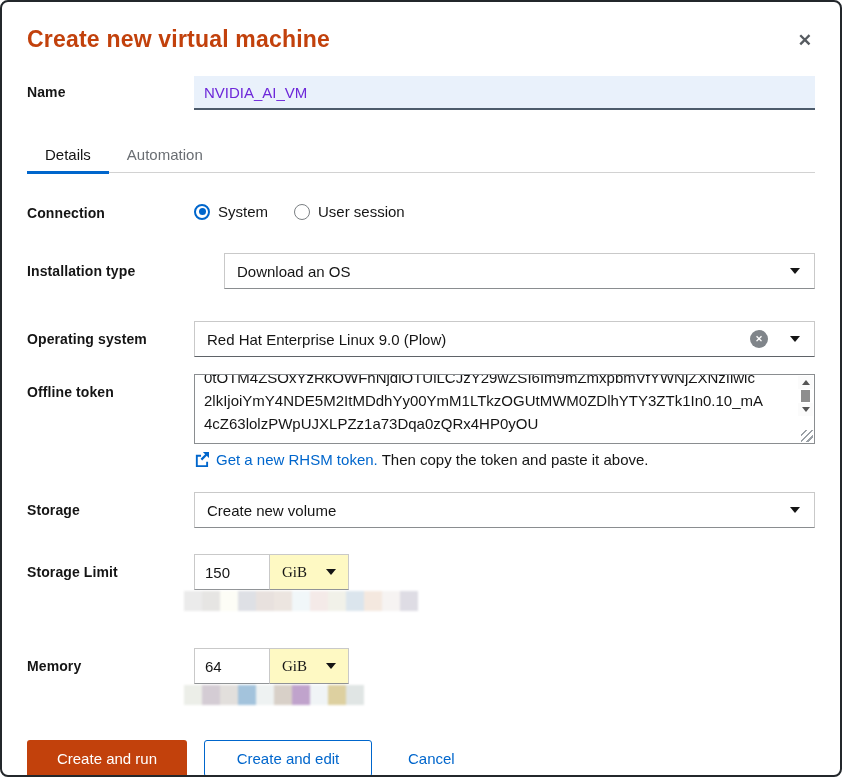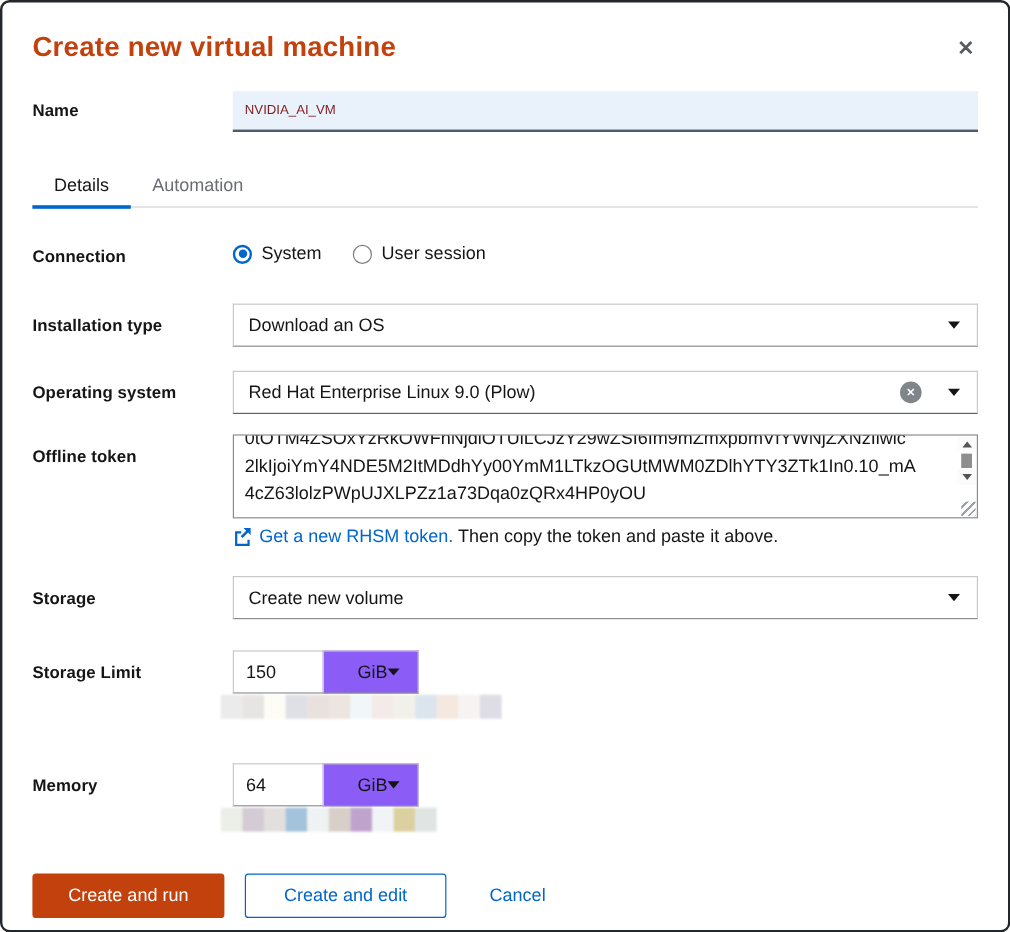--- a/index.html
+++ b/index.html
@@ -33,21 +33,21 @@
   }
   .row .field { flex: 1; min-width: 0; }
 
   
   .row-name { margin-bottom: 28px; }
   .row-name .lbl { padding-top: 8px; }
   .name-input {
     width: 100%; height: 34px;
     background: #e9f1fb;
     border: none; border-bottom: 2px solid #4d5b6b;
-    padding: 0 10px; font-size: 11px; color: #7f1d1d;
+    padding: 0 10px; font-size: 15px; color: #6d28d9;
     font-family: "Liberation Sans", sans-serif;
     outline: none;
   }
 
   
   .tabs { display: flex; border-bottom: 1px solid #d2d2d2; margin-bottom: 29px; }
   .tab { padding: 8px 18px 9px 18px; font-size: 15px; cursor: pointer; position: relative; }
   .tab.active { color: #151515; }
   .tab.active::after {
     content: ""; position: absolute; left: 0; right: 0; bottom: -2px;
@@ -88,21 +88,21 @@
     width: 0; height: 0; flex: 0 0 auto;
     border-left: 5px solid transparent; border-right: 5px solid transparent;
     border-top: 6px solid #151515;
   }
   .clear-btn {
     width: 18px; height: 18px; border-radius: 50%;
     background: #80858a; color: #fff;
     font-size: 9px; font-weight: 700; line-height: 18px; text-align: center;
     margin-right: 22px; border: none; cursor: pointer; flex: 0 0 18px;
   }
-  .row-install { margin-bottom: 20px; }
+  .row-install { margin-bottom: 32px; gap: 30px; }
   .row-os { margin-bottom: 17px; }
   .row-os .select-box { border-bottom-color: #5f6368; }
   .row-storage { margin-bottom: 26px; }
 
   
   .row-token { margin-bottom: 0; }
   .token-area {
     position: relative; width: 100%; height: 70px;
     border: 1px solid #8a8d90; background: #fff; overflow: hidden;
   }
@@ -134,22 +134,22 @@
   .unit-group { display: flex; }
   .num-input {
     width: 76px; height: 36px;
     border: 1px solid #c9c9c9; border-bottom-color: #8a8d90;
     padding: 0 10px; font-size: 15px; color: #151515;
     font-family: "Liberation Sans", sans-serif; outline: none;
   }
   .unit-select {
     width: 80px; height: 36px; margin-left: -1px;
     border: 1px solid #c9c9c9; border-bottom-color: #8a8d90;
-    background: #8b5cf6; display: flex; align-items: center;
-    padding: 0 28px; font-size: 15px; color: #151515; cursor: pointer;
+    background: #fef9c3; display: flex; align-items: center;
+    padding: 0 12px; font-size: 15px; color: #151515; cursor: pointer; font-family: Liberation Serif, serif;
   }
   .unit-select .sel-text { flex: 1; }
 
   .redact-strip {
     display: flex; height: 20px; margin-top: 1px; margin-left: -10px;
     filter: blur(1px);
   }
   .redact-strip .strip-block { width: 18px; height: 20px; }
   .strip-spacer-a { margin-bottom: 28px; }
   .strip-spacer-b { margin-bottom: 27px; }

